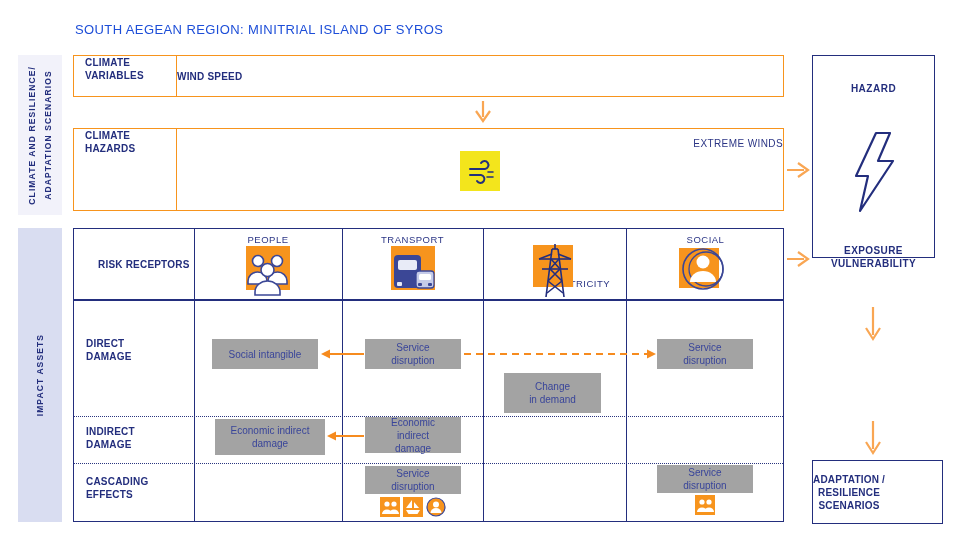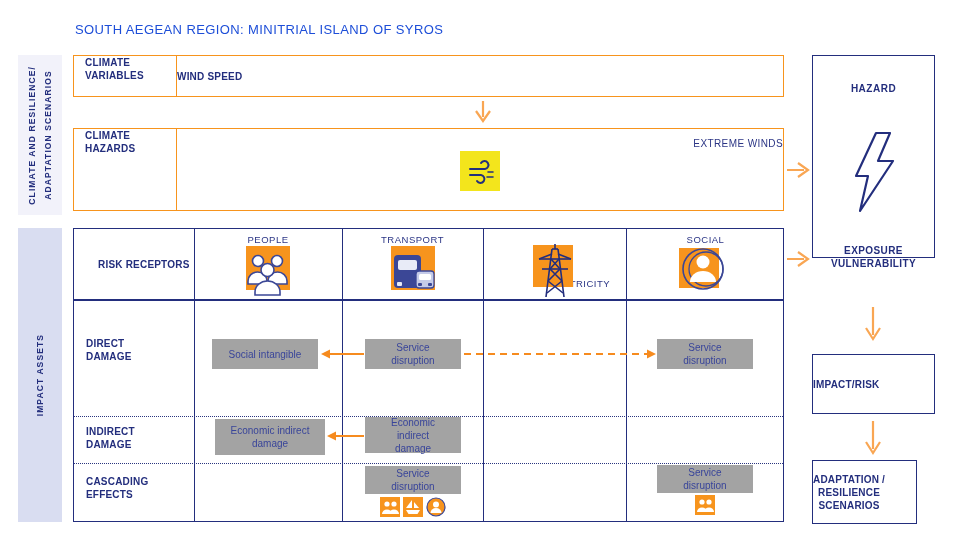--- a/index.html
+++ b/index.html
@@ -140,20 +140,22 @@
         <rect x="2" y="4" width="40" height="40" fill="#f7941d"></rect>
         <circle cx="26" cy="25" r="20" fill="none" stroke="#3b4796" stroke-width="1.6"></circle>
         <circle cx="29" cy="25" r="17" fill="none" stroke="#3b4796" stroke-width="1.3"></circle>
         <circle cx="26" cy="18" r="6.5" fill="#fff"></circle>
         <path d="M13 38 a13 11 0 0 1 26 0 z" fill="#fff"></path>
       </svg>
     </div>
 
     <div class="abs chip" style="left:138px;top:110px;width:106px;height:30px;">Social intangible</div>
     <div class="abs chip" style="left:291px;top:110px;width:96px;height:30px;">Service disruption</div>
+    <div class="abs chip pre" style="left:430px;top:144px;width:97px;height:40px;">Change
+in demand</div>
     <div class="abs chip" style="left:583px;top:110px;width:96px;height:30px;">Service disruption</div>
 
     <div class="abs chip pre" style="left:141px;top:190px;width:110px;height:36px;">Economic indirect
 damage</div>
     <div class="abs chip pre" style="left:291px;top:188px;width:96px;height:36px;">Economic indirect
 damage</div>
 
     <div class="abs chip" style="left:291px;top:237px;width:96px;height:28px;">Service disruption</div>
     <div class="abs chip" style="left:583px;top:236px;width:96px;height:28px;">Service disruption</div>
 
@@ -217,27 +219,24 @@
       </svg>
     </div>
     <div class="abs lbl pre" style="left:0;right:0;top:188px;text-align:center;letter-spacing:.4px;">EXPOSURE
 VULNERABILITY</div>
   </div>
 
   <svg class="abs" style="left:864px;top:306px;" width="18" height="38">
     <path d="M9 1 v28 M2 22 l7 11 l7 -11" stroke="#f9a653" stroke-width="2.2" fill="none"></path>
   </svg>
 
-  <div class="abs nbox center" style="left:812px;top:354px;width:123px;height:60px;">
-    <span class="lbl">IMPACT/RISK</span>
-  </div>
 
   <svg class="abs" style="left:864px;top:420px;" width="18" height="38">
     <path d="M9 1 v28 M2 22 l7 11 l7 -11" stroke="#f9a653" stroke-width="2.2" fill="none"></path>
   </svg>
 
-  <div class="abs nbox center" style="left:812px;top:460px;width:105px;height:64px;">
+  <div class="abs nbox center" style="left:812px;top:460px;width:131px;height:64px;">
     <span class="lbl pre">ADAPTATION /
 RESILIENCE
 SCENARIOS</span>
   </div>
 
 </div>
 
 </body></html>

